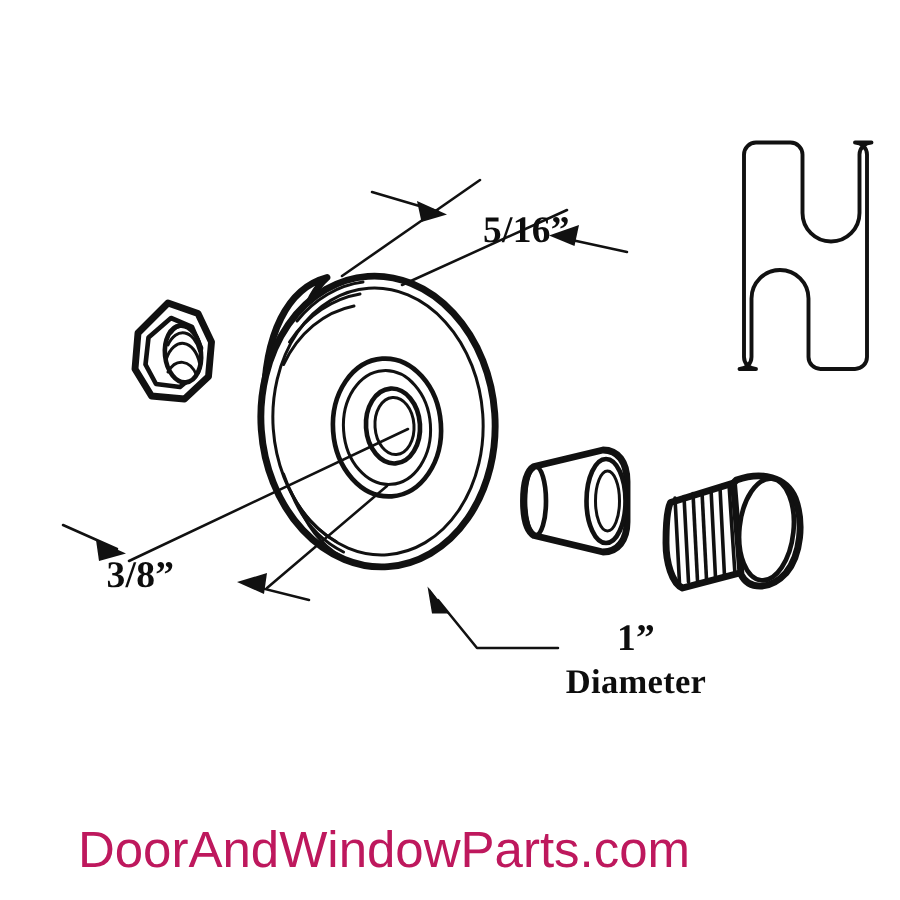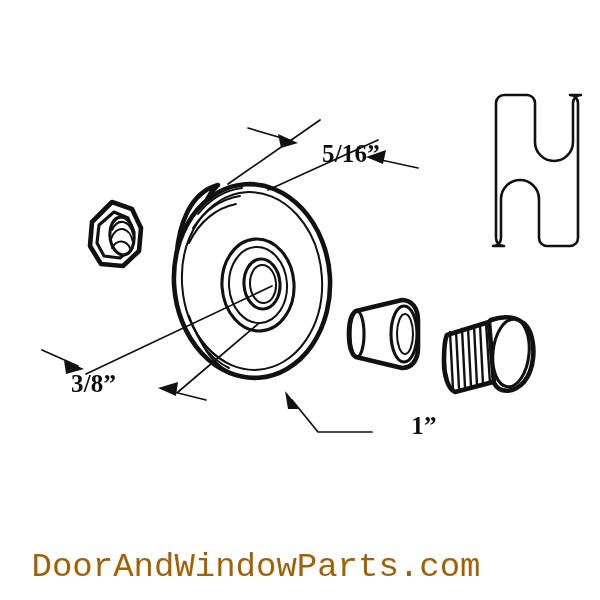--- a/index.html
+++ b/index.html
@@ -59,23 +59,23 @@
   }
   #label-diameter-value { font-size: 25px; line-height: 28px; }
   #label-diameter-word  { font-size: 23px; line-height: 30px; }
 
   #watermark {
     position: absolute;
     left: 0;
     top: 548px;
     width: 512px;
     text-align: center;
-    font-family: Liberation Mono, monospace;
+    font-family: Liberation Sans, sans-serif;
     font-size: 34px;
-    color: #a16207;
+    color: #be185d;
     letter-spacing: 0px;
     white-space: nowrap;
   }
 </style>
 </head>
 <body>
 
 <div id="diagram-root">
 
   <svg id="diagram-svg" viewBox="0 0 600 600" xmlns="http://www.w3.org/2000/svg">
@@ -348,17 +348,18 @@
     </g>
 
   </svg>
 
   <div class="dim-label" id="label-5-16">5/16”</div>
 
   <div class="dim-label" id="label-3-8">3/8”</div>
 
   <div class="dim-label" id="label-diameter-wrap">
     <div id="label-diameter-value">1”</div>
+    <div id="label-diameter-word">Diameter</div>
   </div>
 
   <div id="watermark">DoorAndWindowParts.com</div>
 
 </div>
 
 </body></html>

